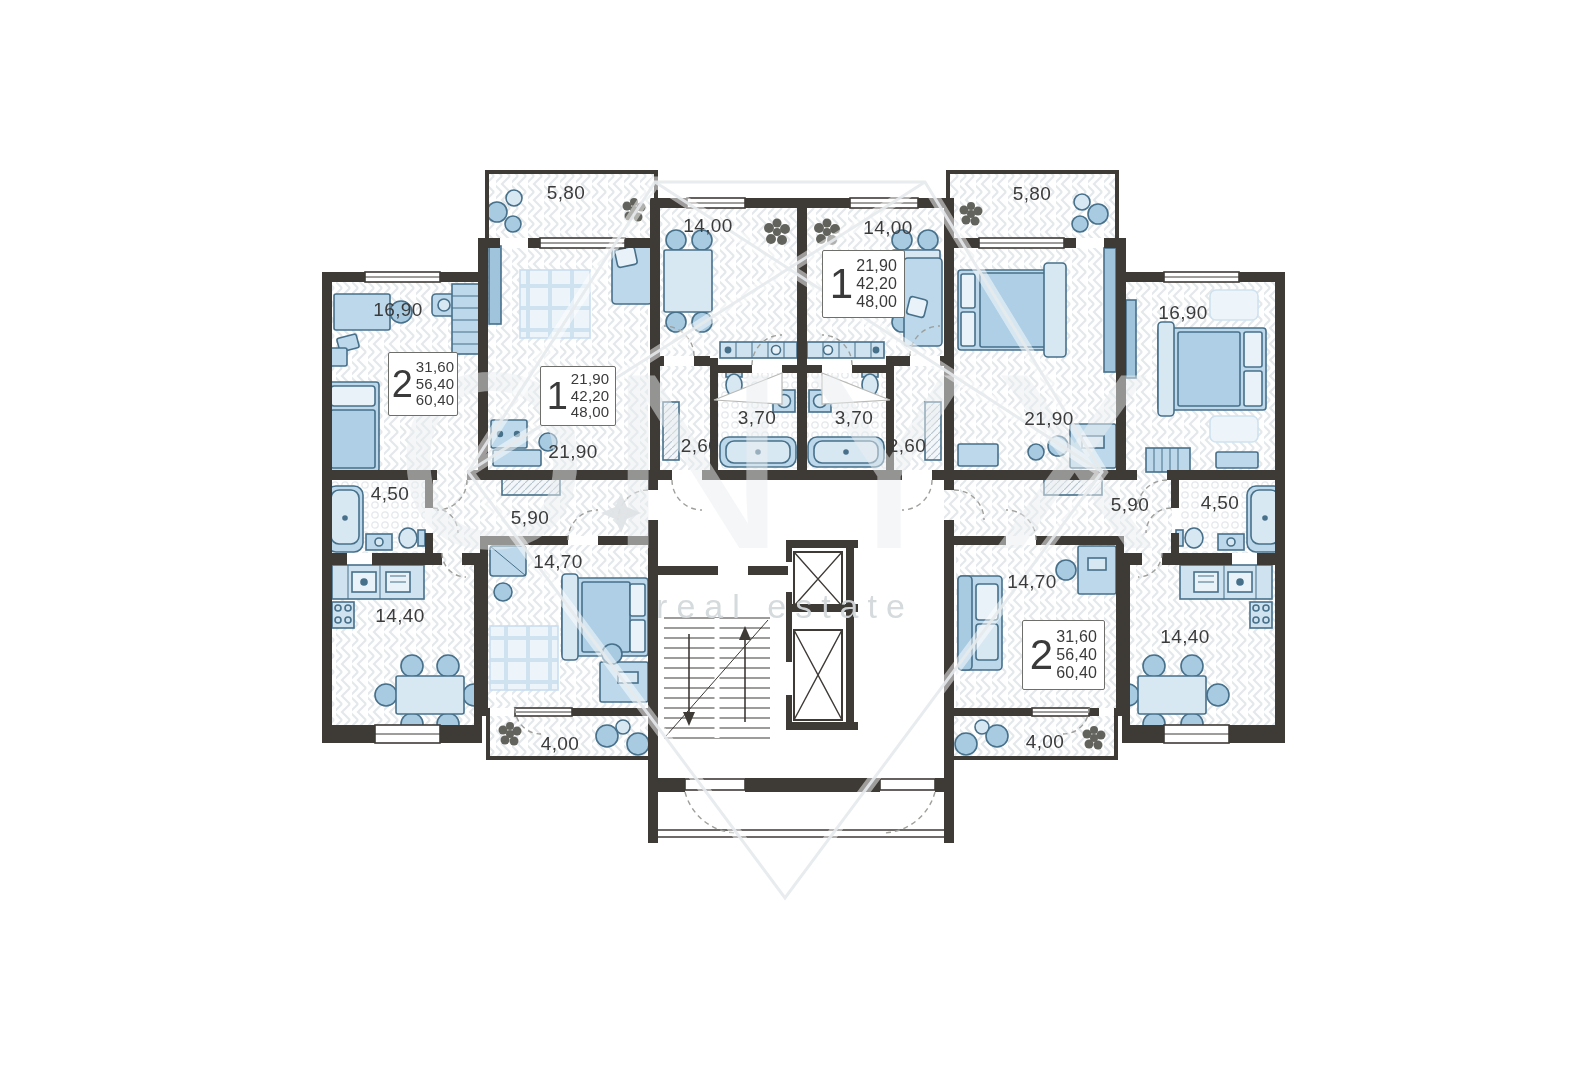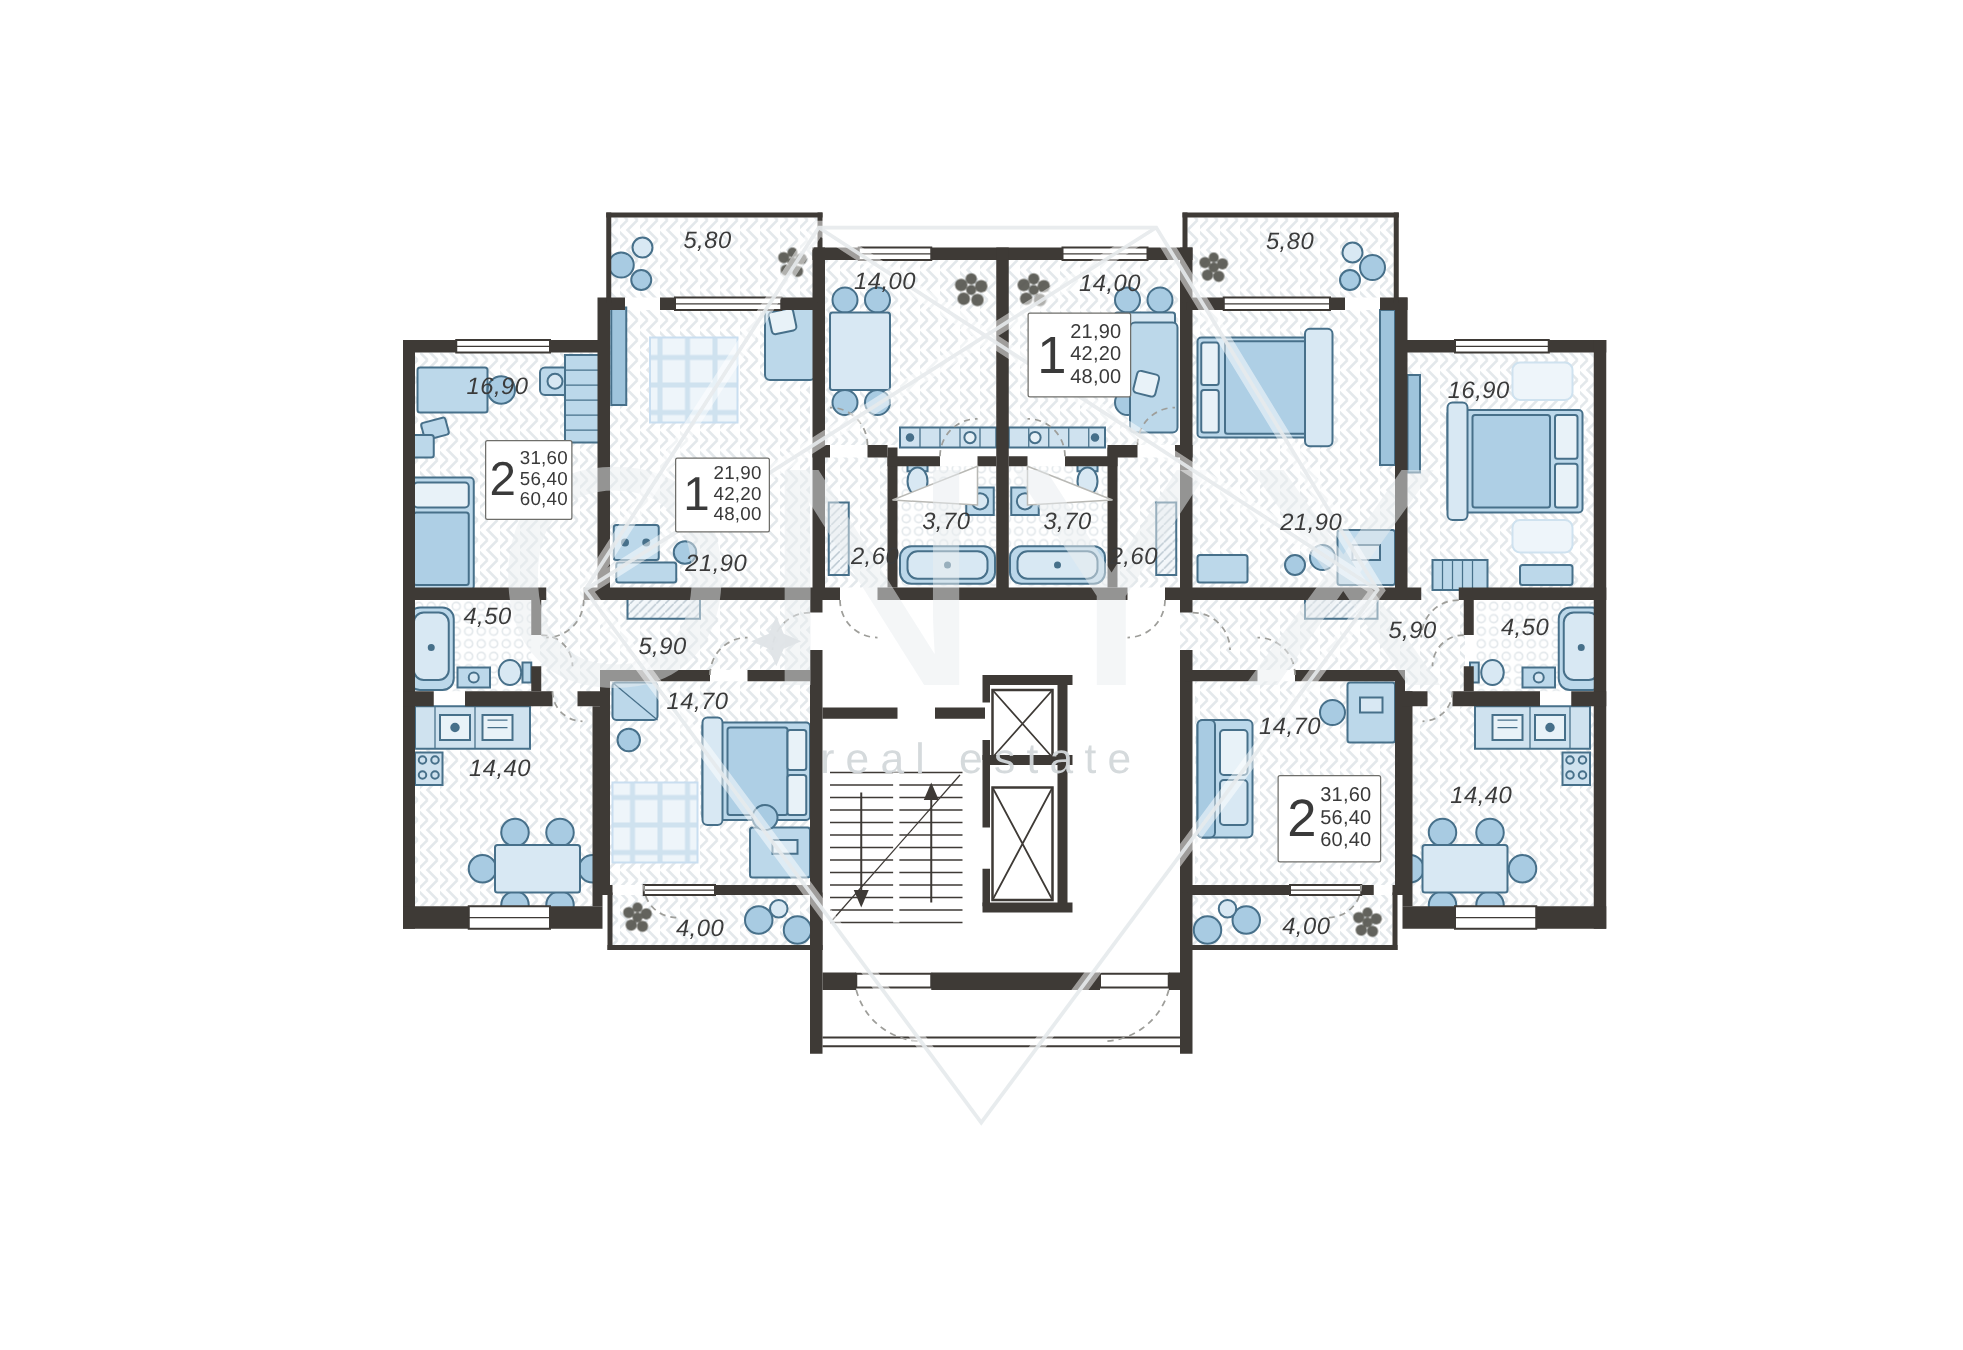--- a/index.html
+++ b/index.html
@@ -1,19 +1,19 @@
 <!DOCTYPE html>
 <html><head>
 <meta charset="utf-8">
 <style>
   html,body{margin:0;padding:0;background:#fff;}
   .stage{position:relative;width:1570px;height:1080px;background:#ffffff;overflow:hidden;
          font-family:"Liberation Sans","DejaVu Sans",sans-serif;}
   .plan-svg{position:absolute;left:0;top:0;}
-  .area{position:absolute;transform:translate(-50%,-50%);font-style:italic;font-size:19px;
+  .area{position:absolute;transform:translate(-50%,-50%);font-size:19px;
         font-weight:500;color:#3b3b3b;letter-spacing:.4px;white-space:nowrap;z-index:5;}
   .unitbox{position:absolute;display:flex;align-items:center;justify-content:center;gap:3px;
            background:#fff;border:1.6px solid #6e6e6a;border-radius:2px;z-index:6;padding:1px 4px;box-sizing:border-box;}
   .unitbox .num{font-size:42px;font-weight:400;color:#3a3a3a;line-height:.9;}
   .unitbox .vals{display:flex;flex-direction:column;align-items:flex-start;font-size:16px;
                  color:#3a3a3a;line-height:1.12;letter-spacing:.2px;}
 </style>
 </head>
 <body>
 

